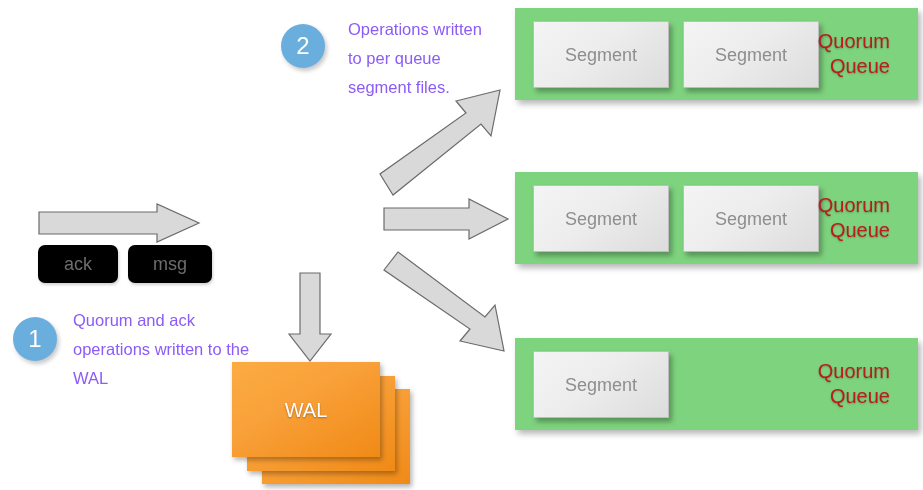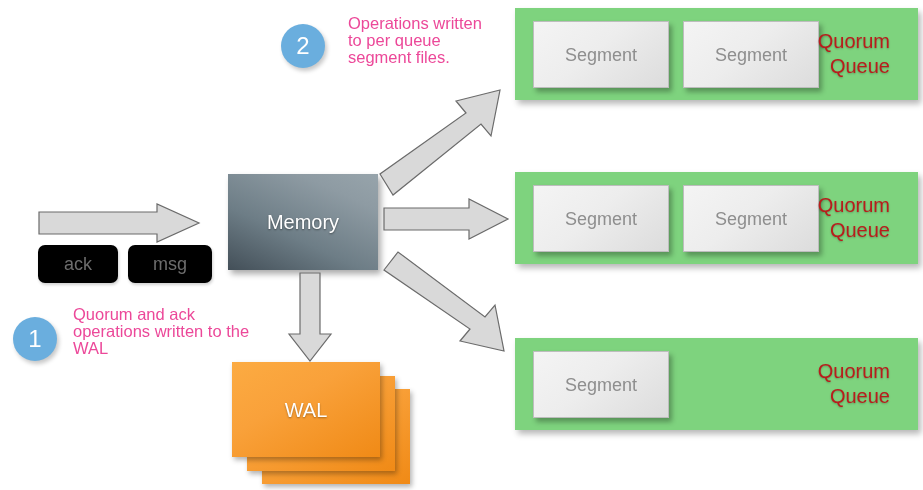--- a/index.html
+++ b/index.html
@@ -30,23 +30,23 @@
     font-size: 24px;
     line-height: 44px;
     text-align: center;
     font-weight: 400;
     box-shadow: 2px 3px 4px rgba(0,0,0,0.22);
   }
 
   
   .caption {
     position: absolute;
-    color: #ec4899;
+    color: #8b5cf6;
     font-size: 16.5px;
-    line-height: 17px;
+    line-height: 29px;
     white-space: pre-line;
   }
 
   
   #memory-box {
     position: absolute;
     left: 228px;
     top: 174px;
     width: 150px;
     height: 96px;
@@ -165,23 +165,20 @@
 operations written to the
 WAL</div>
 
   <svg class="arrow-svg" style="left:38px; top:203px;" width="162" height="40" viewBox="0 0 162 40">
     <polygon class="arrow-shape" points="1,9 119,9 119,1 161,20 119,39 119,31 1,31"></polygon>
   </svg>
 
   <div class="pill" style="left:38px; top:245px; width:80px;">ack</div>
   <div class="pill" style="left:128px; top:245px; width:84px;">msg</div>
 
-  <div id="memory-box">
-    <span class="box-label">Memory</span>
-  </div>
 
   <svg class="arrow-svg" style="left:378px; top:88px;" width="130" height="108" viewBox="0 0 130 108">
     <polygon class="arrow-shape" points="2,86 15,107 103,36 113,48 122,2 78,13 88,25"></polygon>
   </svg>
 
   <svg class="arrow-svg" style="left:383px; top:198px;" width="126" height="42" viewBox="0 0 126 42">
     <polygon class="arrow-shape" points="1,10 86,10 86,1 125,21 86,41 86,32 1,32"></polygon>
   </svg>
 
   <svg class="arrow-svg" style="left:381px; top:250px;" width="128" height="105" viewBox="0 0 128 105">

